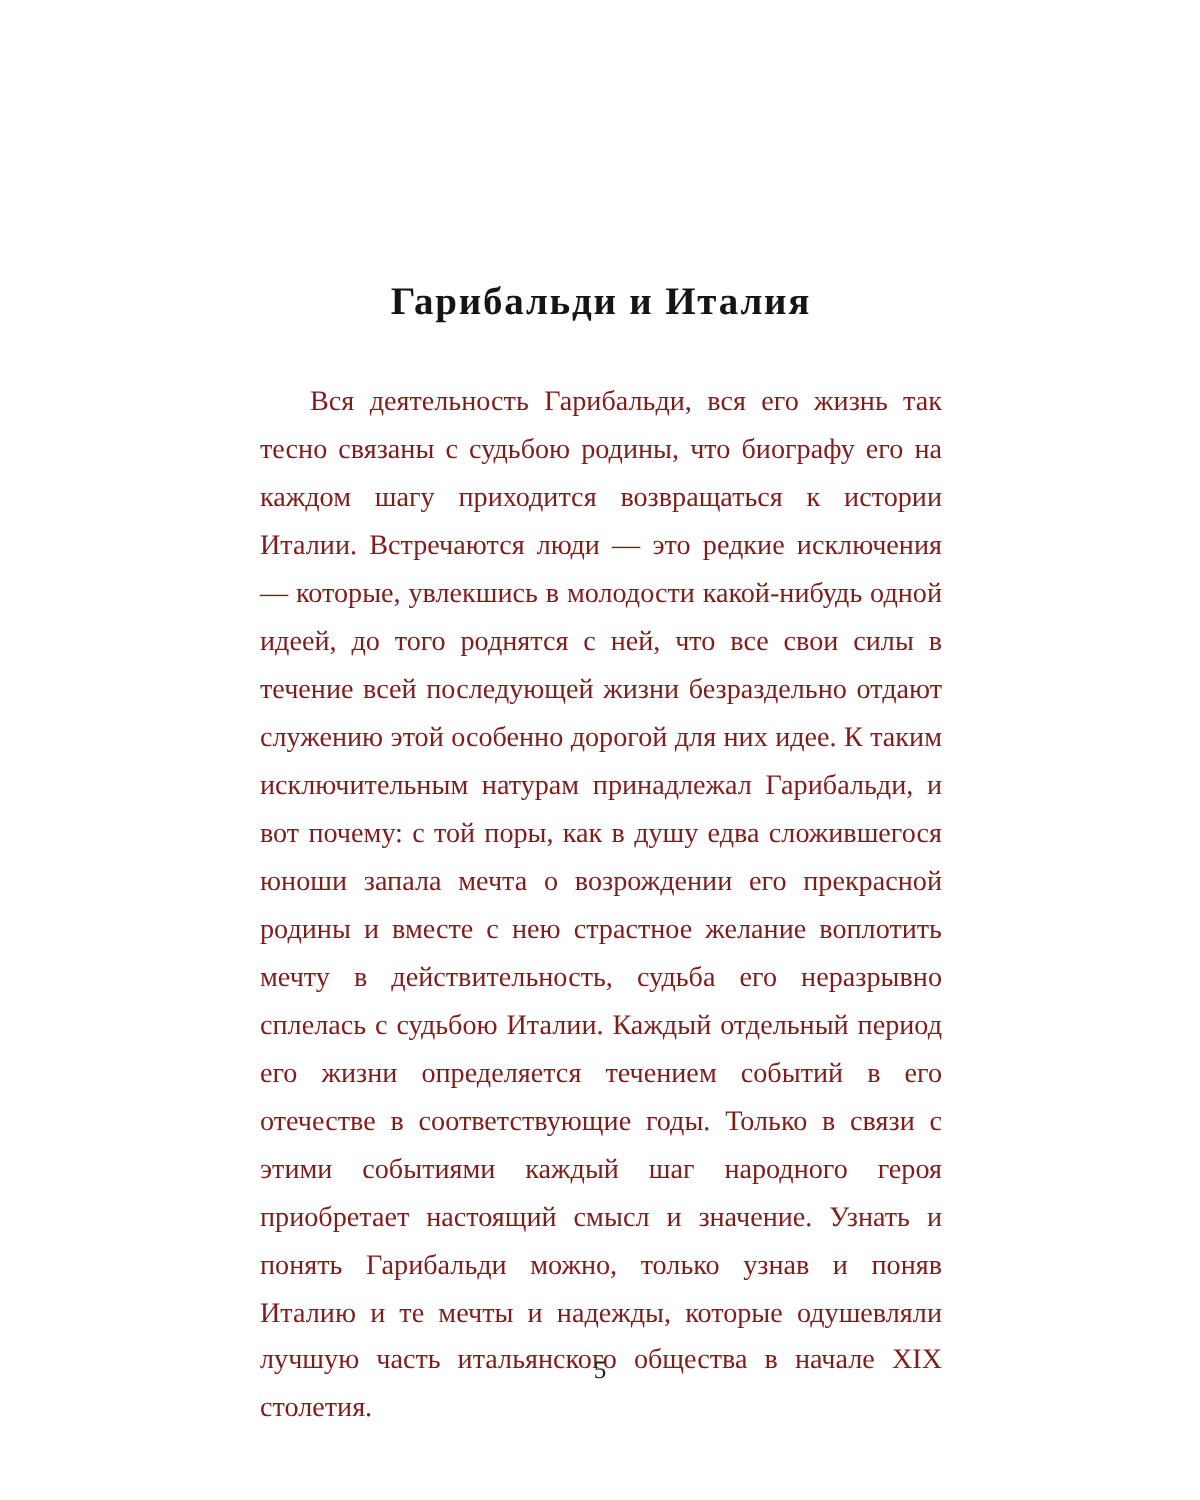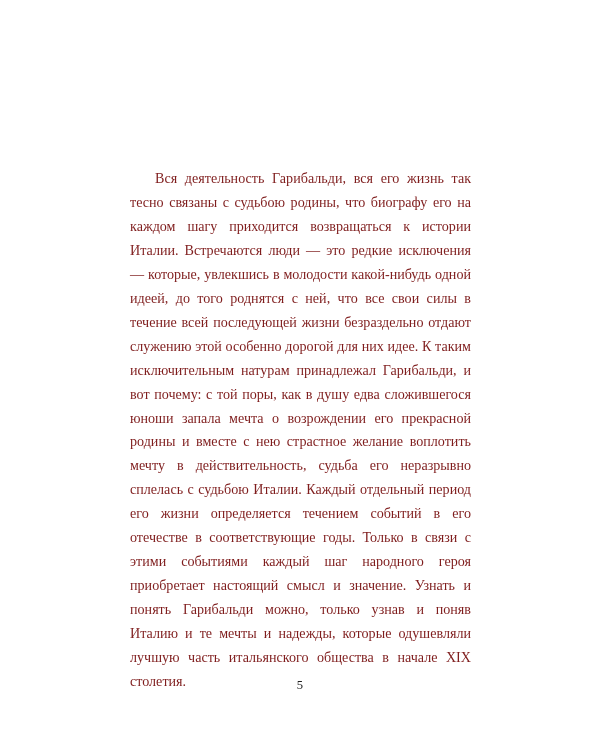--- a/index.html
+++ b/index.html
@@ -68,20 +68,21 @@
     line-height: 1;
   }
 </style>
 </head>
 <body>
 
 <div class="page">
 
   <div class="content-block">
 
+    <h1 class="chapter-title">Гарибальди и Италия</h1>
 
     <p class="body-copy">Вся деятельность Гарибальди, вся его жизнь так тесно связаны с судьбою родины, что биографу его на каждом шагу приходится возвращаться к истории Италии. Встречаются люди — это редкие исключения — которые, увлекшись в молодости какой-нибудь одной идеей, до того роднятся с ней, что все свои силы в течение всей последующей жизни безраздельно отдают служению этой особенно дорогой для них идее. К таким исключительным натурам принадлежал Гарибальди, и вот почему: с той поры, как в душу едва сложившегося юноши запала мечта о возрождении его прекрасной родины и вместе с нею страстное желание воплотить мечту в действительность, судьба его неразрывно сплелась с судьбою Италии. Каждый отдельный период его жизни определяется течением событий в его отечестве в соответствующие годы. Только в связи с этими событиями каждый шаг народного героя приобретает настоящий смысл и значение. Узнать и понять Гарибальди можно, только узнав и поняв Италию и те мечты и надежды, которые одушевляли лучшую часть итальянского общества в начале XIX столетия.</p>
 
   </div>
 
   <div class="page-number">5</div>
 
 </div>
 
 </body></html>

